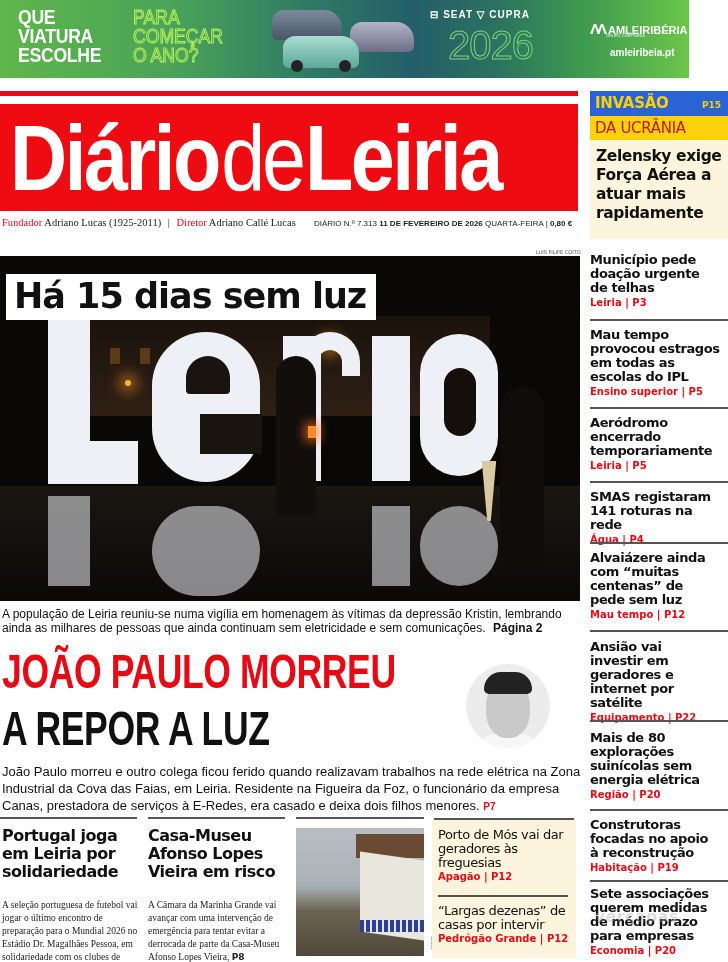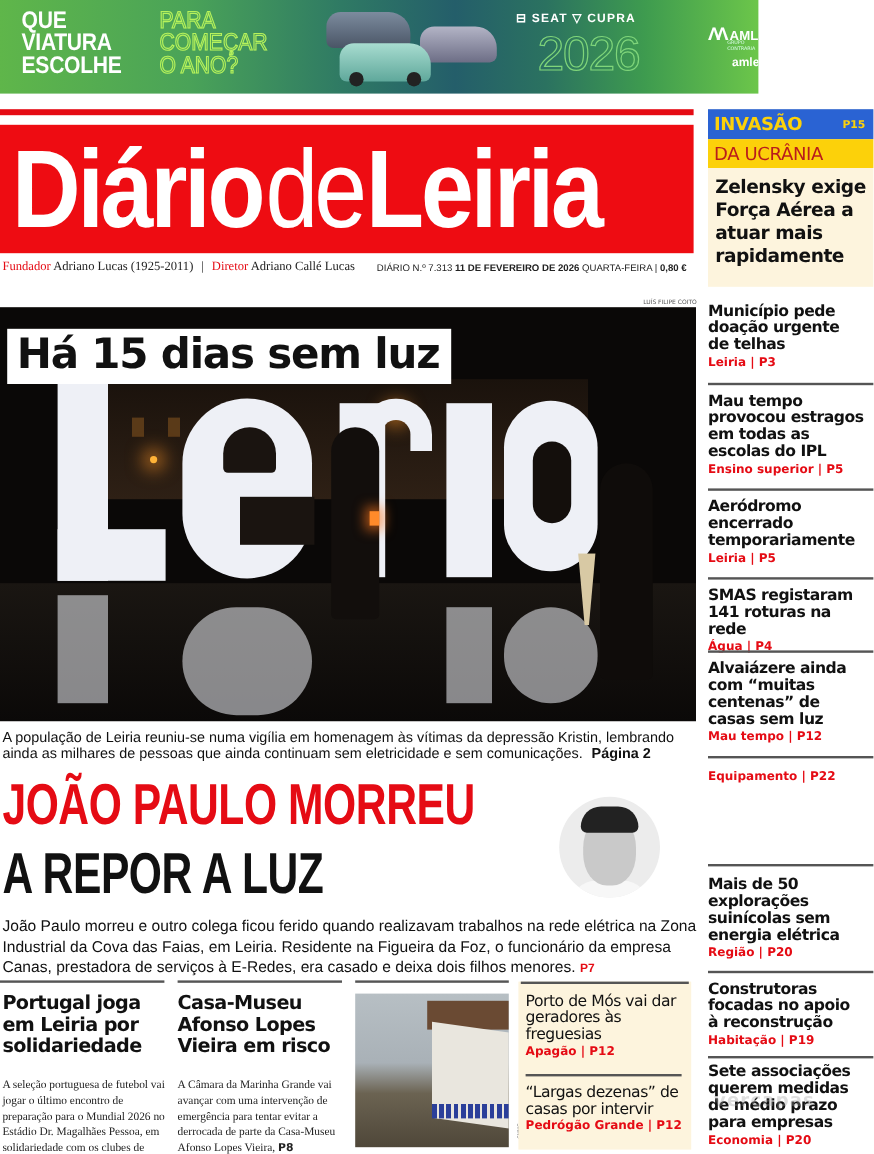--- a/index.html
+++ b/index.html
@@ -1,21 +1,21 @@
 <!DOCTYPE html>
 <html><head>
 <meta charset="utf-8">
 <style>
 *{box-sizing:border-box;margin:0;padding:0}
 html,body{width:728px;height:962px;overflow:hidden;background:#fff}
 body{position:relative;font-family:"DejaVu Sans",sans-serif;color:#111}
 .abs{position:absolute}
 
 
-#ad{left:0;top:0;width:632px;height:78px;background:linear-gradient(90deg,#5fb64a 0%,#4aa358 25%,#2f7a64 45%,#245e6a 60%,#2b7260 72%,#3e9b4f 85%,#6cc64a 100%);overflow:hidden}
+#ad{left:0;top:0;width:689px;height:78px;background:linear-gradient(90deg,#5fb64a 0%,#4aa358 25%,#2f7a64 45%,#245e6a 60%,#2b7260 72%,#3e9b4f 85%,#6cc64a 100%);overflow:hidden}
 .ad-que{left:18px;top:8px;font-family:"Liberation Sans",sans-serif;font-weight:bold;font-size:20px;line-height:19px;color:#fff;transform:scaleX(.88);transform-origin:left top;letter-spacing:-.3px}
 .ad-para{left:133px;top:8px;font-family:"Liberation Sans",sans-serif;font-size:20px;line-height:19px;color:transparent;-webkit-text-stroke:1px #b6f25b;transform:scaleX(.88);transform-origin:left top}
 .car{border-radius:12px 18px 6px 6px}
 .car1{left:272px;top:10px;width:70px;height:30px;background:linear-gradient(#7c8b9e,#4a5566)}
 .car2{left:283px;top:36px;width:76px;height:32px;background:linear-gradient(#a8dcd0,#5fa89b)}
 .car3{left:350px;top:22px;width:64px;height:30px;background:linear-gradient(#b3b4c6,#6d6e86)}
 .wheel{width:12px;height:12px;border-radius:50%;background:#222}
 .ad-brands{left:430px;top:9px;color:#fff;font-family:"Liberation Sans",sans-serif;font-size:10px;letter-spacing:1px;font-weight:bold}
 .ad-2026{left:448px;top:22px;font-family:"Liberation Sans",sans-serif;font-size:40px;line-height:46px;color:transparent;-webkit-text-stroke:1px #7fd57a;letter-spacing:-1px}
 .ad-logo{left:590px;top:20px;color:#fff;font-family:"Liberation Sans",sans-serif;font-size:11px;font-weight:bold}
@@ -171,30 +171,31 @@
   <h3 style="width:130px">Aeródromo encerrado temporariamente</h3>
   <div class="tag">Leiria | P5</div>
 </div>
 <div class="abs side-rule" style="top:481px"></div>
 <div class="abs side-item" style="top:490px">
   <h3 style="width:136px">SMAS registaram 141 roturas na rede</h3>
   <div class="tag">Água | P4</div>
 </div>
 <div class="abs side-rule" style="top:542px"></div>
 <div class="abs side-item" style="top:551px">
-  <h3 style="width:124px">Alvaiázere ainda com “muitas centenas” de casas sem luz</h3>
+  <h3 style="width:124px">Alvaiázere ainda com “muitas centenas” de pede sem luz</h3>
   <div class="tag">Mau tempo | P12</div>
 </div>
 <div class="abs side-rule" style="top:630px"></div>
 <div class="abs side-item" style="top:640px">
+  <h3 style="width:124px">Ansião vai investir em geradores e internet por satélite</h3>
   <div class="tag">Equipamento | P22</div>
 </div>
 <div class="abs side-rule" style="top:720px"></div>
 <div class="abs side-item" style="top:731px">
-  <h3 style="width:118px">Mais de 50 explorações suinícolas sem energia elétrica</h3>
+  <h3 style="width:118px">Mais de 80 explorações suinícolas sem energia elétrica</h3>
   <div class="tag">Região | P20</div>
 </div>
 <div class="abs side-rule" style="top:809px"></div>
 <div class="abs side-item" style="top:818px">
   <h3 style="width:124px">Construtoras focadas no apoio à reconstrução</h3>
   <div class="tag">Habitação | P19</div>
 </div>
 <div class="abs side-rule" style="top:880px"></div>
 <div class="abs side-item" style="top:887px">
   <h3 style="width:124px">Sete associações querem medidas de médio prazo para empresas</h3>

